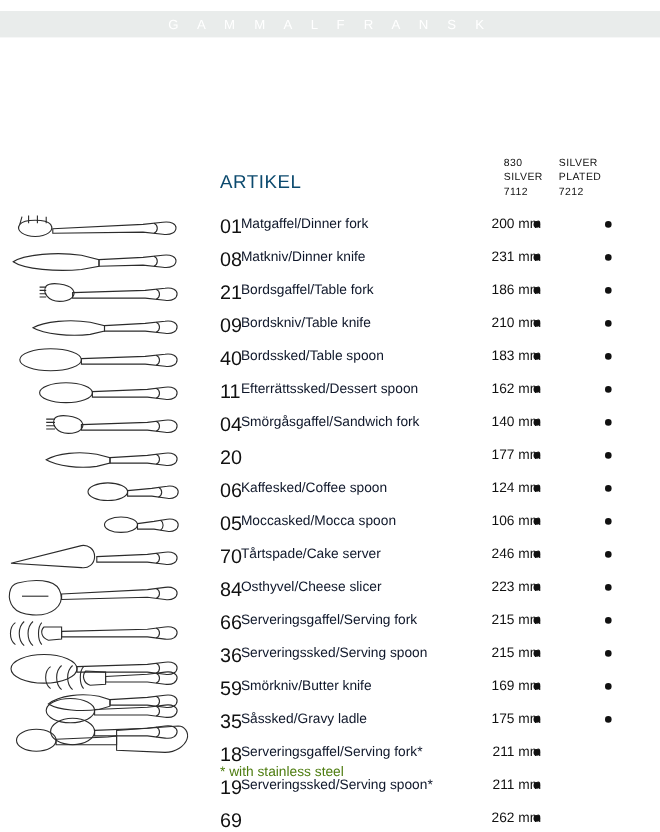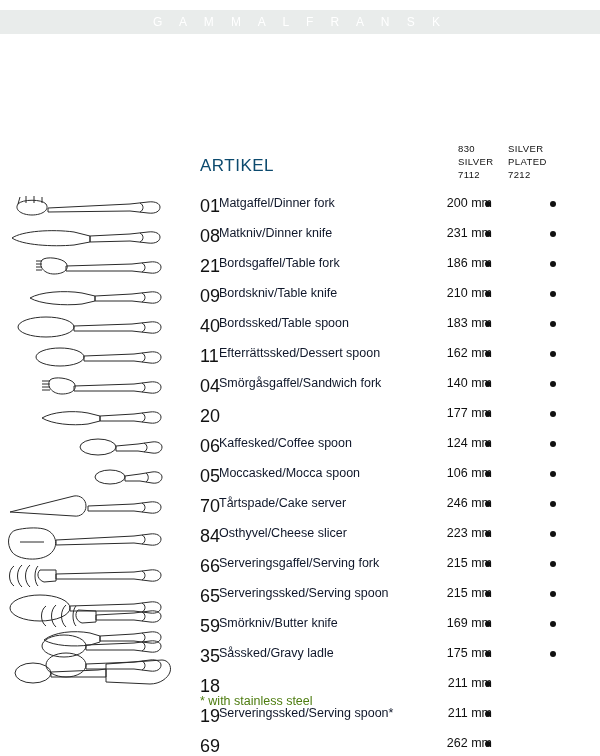--- a/index.html
+++ b/index.html
@@ -377,21 +377,21 @@
 
   <div class="row">
     <span class="num">66</span>
     <span class="name">Serveringsgaffel/Serving fork</span>
     <span class="len">215 mm</span>
     <span class="dot dot-830"></span>
     <span class="dot dot-plated"></span>
   </div>
 
   <div class="row">
-    <span class="num">65</span>
+    <span class="num">36</span>
     <span class="name">Serveringssked/Serving spoon</span>
     <span class="len">215 mm</span>
     <span class="dot dot-830"></span>
     <span class="dot dot-plated"></span>
   </div>
 
   <div class="row">
     <span class="num">59</span>
     <span class="name">Smörkniv/Butter knife</span>
     <span class="len">169 mm</span>
@@ -402,20 +402,21 @@
   <div class="row">
     <span class="num">35</span>
     <span class="name">Såssked/Gravy ladle</span>
     <span class="len">175 mm</span>
     <span class="dot dot-830"></span>
     <span class="dot dot-plated"></span>
   </div>
 
   <div class="row">
     <span class="num">18</span>
+    <span class="name">Serveringsgaffel/Serving fork*</span>
     <span class="len">211 mm</span>
     <span class="dot dot-830"></span>
 
   </div>
 
   <div class="row">
     <span class="num">19</span>
     <span class="name">Serveringssked/Serving spoon*</span>
     <span class="len">211 mm</span>
     <span class="dot dot-830"></span>

